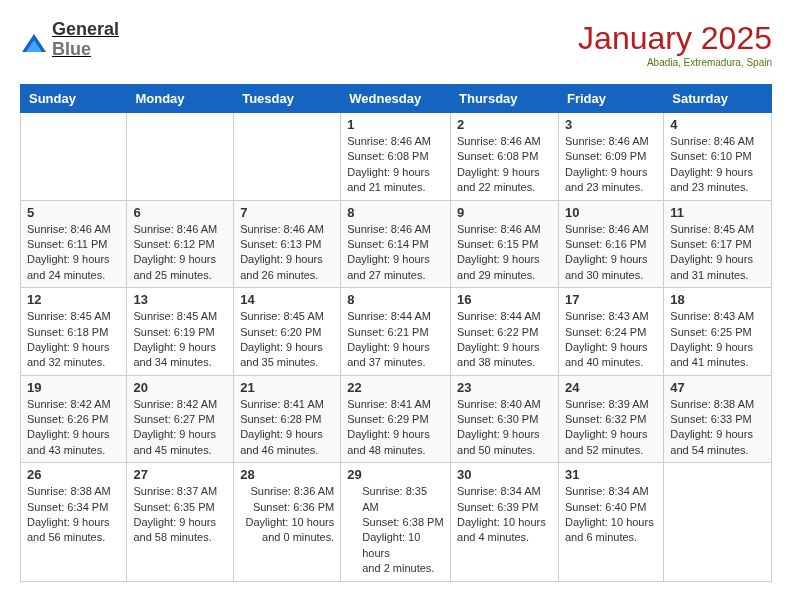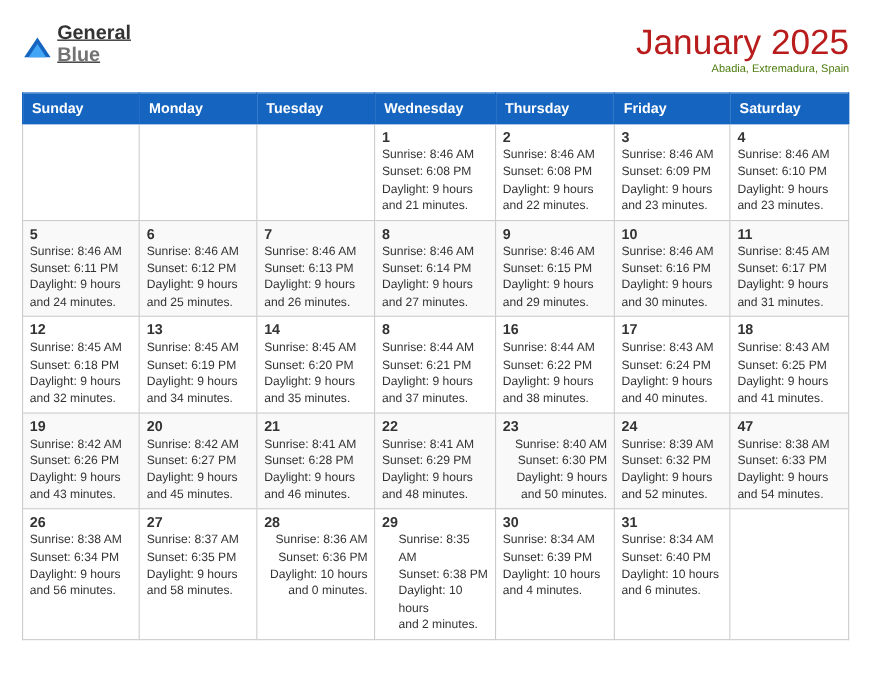--- a/index.html
+++ b/index.html
@@ -279,21 +279,21 @@
         </td>
         <td>
           <span class="day-num">22</span>
           <div class="day-info" style="white-space: pre-line;">Sunrise: 8:41 AM
 Sunset: 6:29 PM
 Daylight: 9 hours
 and 48 minutes.</div>
         </td>
         <td>
           <span class="day-num">23</span>
-          <div class="day-info" style="white-space: pre-line; text-align: right;">Sunrise: 8:40 AM
+          <div class="day-info" style="white-space: pre-line;">Sunrise: 8:40 AM
 Sunset: 6:30 PM
 Daylight: 9 hours
 and 50 minutes.</div>
         </td>
         <td>
           <span class="day-num">24</span>
           <div class="day-info" style="white-space: pre-line;">Sunrise: 8:39 AM
 Sunset: 6:32 PM
 Daylight: 9 hours
 and 52 minutes.</div>

